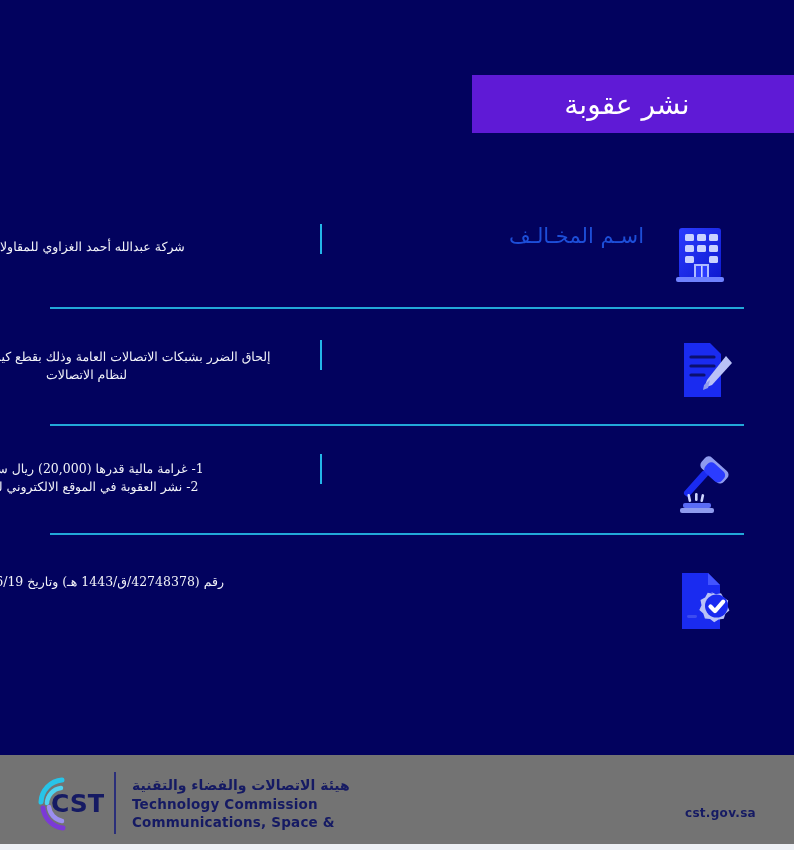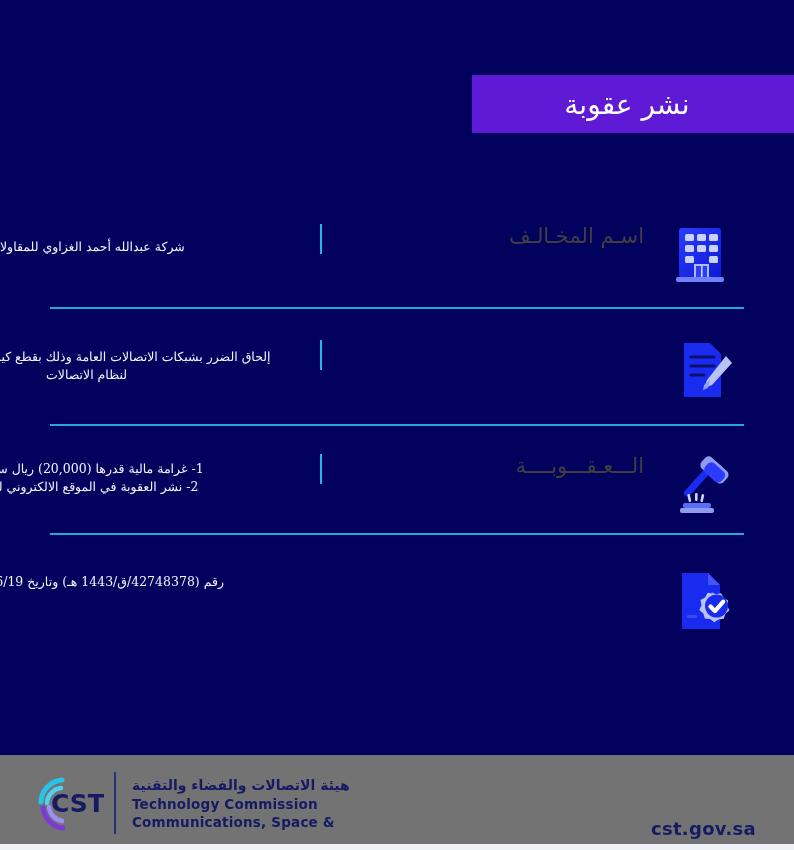--- a/index.html
+++ b/index.html
@@ -61,21 +61,21 @@
     width: 64px;
     height: 64px;
   }
   .label-cell {
     position: absolute;
     right: 144px;
     top: 0;
     width: 330px;
     text-align: right;
     direction: rtl;
-    color: #404040;
+    color: #1d4ed8;
     font-size: 21px;
     line-height: 29px;
     padding-right: 6px;
     box-sizing: border-box;
   }
   .label-bar {
     position: absolute;
     left: 0;
     top: 2px;
     width: 2px;
@@ -140,23 +140,23 @@
   }
   .org-en {
     color: #151a63;
     font-size: 13.5px;
     font-weight: bold;
     line-height: 18px;
     letter-spacing: 0.2px;
   }
   .site-url {
     position: absolute;
-    right: 38px; top: 63px;
+    right: 38px; top: 51px;
     color: #151a63;
-    font-size: 18px;
+    font-size: 12px;
     font-weight: bold;
     letter-spacing: 0.3px;
   }
 </style>
 </head>
 <body>
 
 <div id="poster">
 
   <div class="navy-panel"></div>
@@ -241,21 +241,20 @@
             <rect x="18" y="42" width="2.6" height="8" rx="1.2" transform="rotate(-12 19 46)"></rect>
             <rect x="25" y="41" width="2.6" height="8" rx="1.2"></rect>
             <rect x="31" y="42" width="2.6" height="8" rx="1.2" transform="rotate(12 32 46)"></rect>
           </g>
           <rect x="13" y="51" width="28" height="5" rx="2" fill="#5a6bf5"></rect>
           <rect x="10" y="56" width="34" height="5" rx="2" fill="#8f9bee"></rect>
         </svg>
       </div>
       <div class="label-cell">
         <div class="label-bar" style="height:30px;"></div>
-        <span>الـــعـقـــوبــــة</span>
       </div>
       <div class="value-cell" style="top:8px;">
         <div>1- غرامة مالية قدرها (20,000) ريال سعودي</div>
         <div>2- نشر العقوبة في الموقع الالكتروني للهيئة</div>
       </div>
     </div>
   </div>
   <div class="divider" style="top:533px;"></div>
 
   <div class="row" style="top:563px;">

